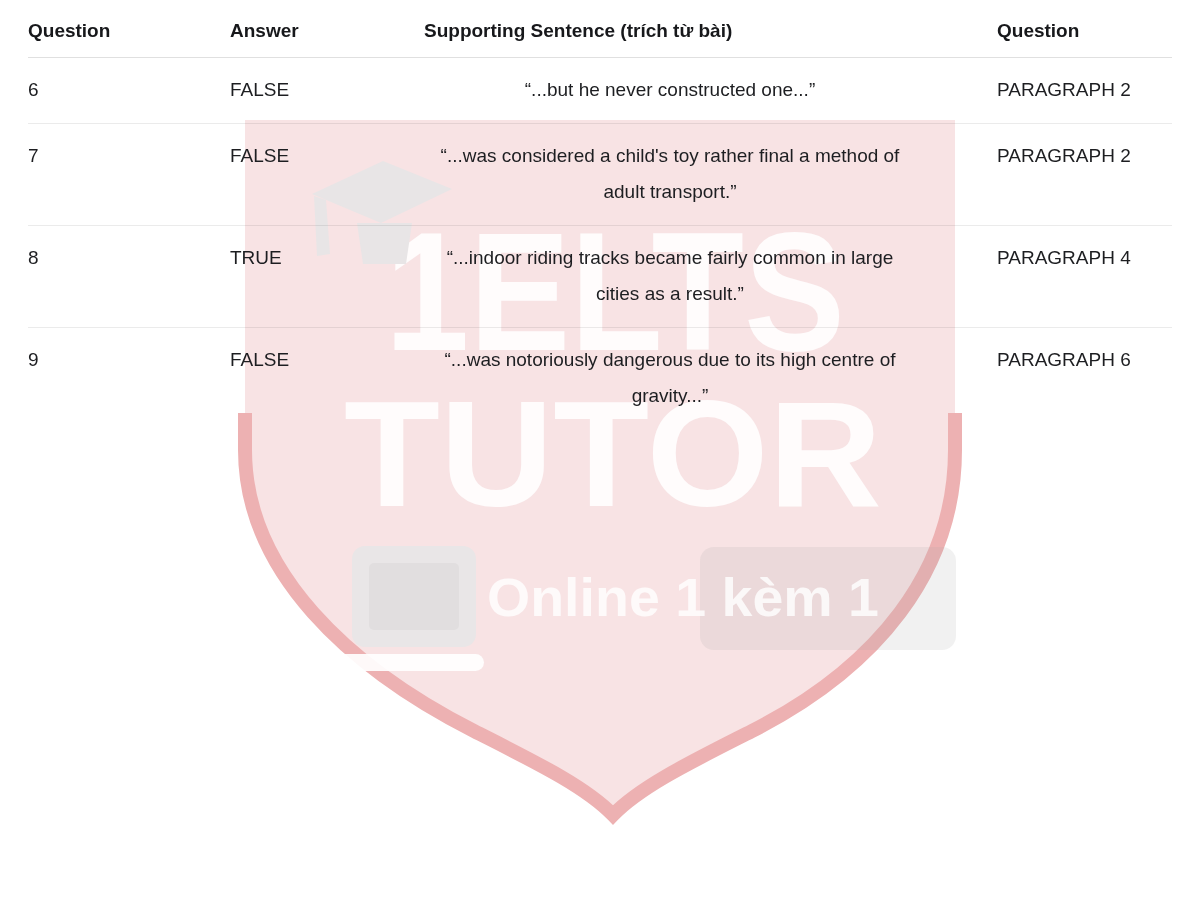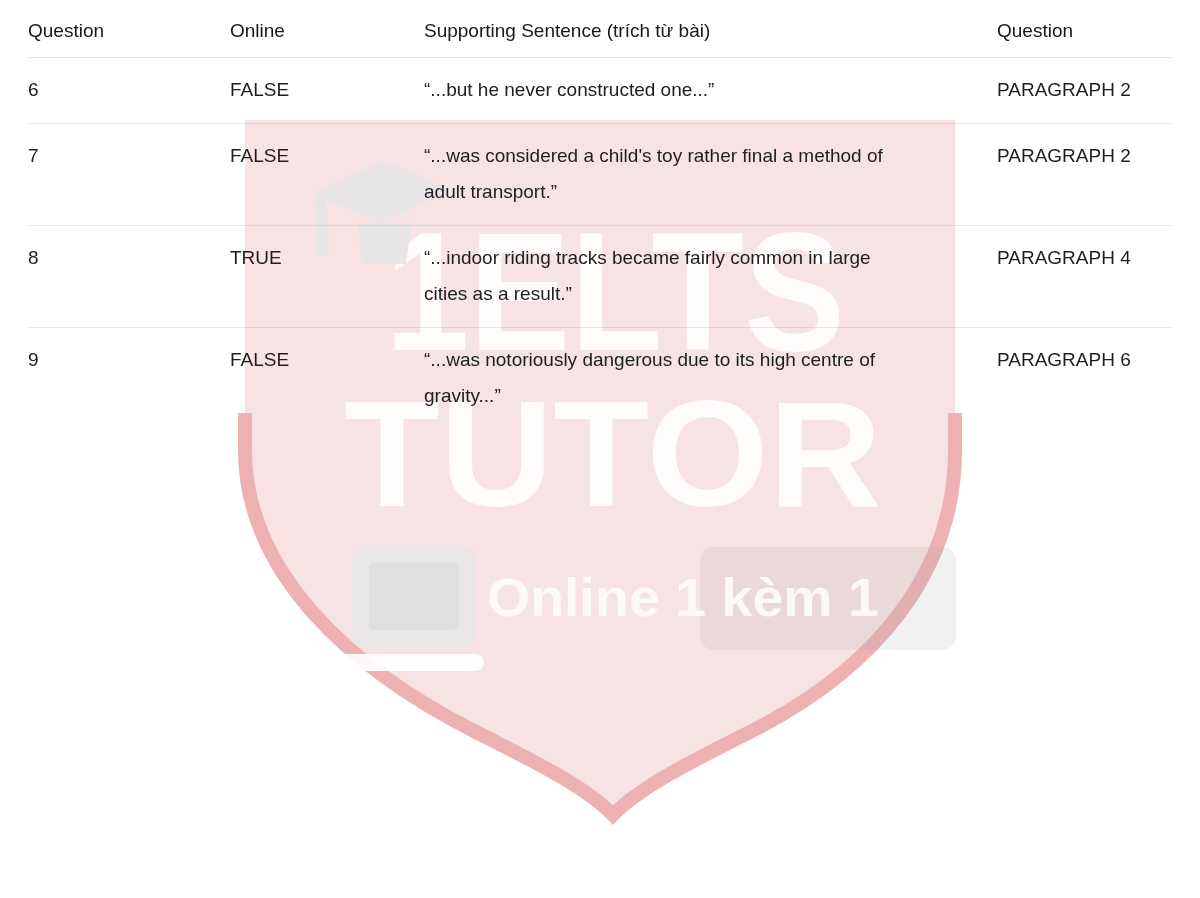--- a/index.html
+++ b/index.html
@@ -31,37 +31,37 @@
     table-layout:fixed;
     background:transparent;
   }
   col.c-question{width:202px;}
   col.c-answer{width:194px;}
   col.c-sentence{width:573px;}
   col.c-location{width:175px;}
   thead th{
     text-align:left;
     font-size:19px;
-    font-weight:normal;
+    font-weight:bold;
     color:#17181b;
     line-height:22px;
     padding:0 0 15px 0;
     border-bottom:1px solid rgba(0,0,0,0.12);
     vertical-align:bottom;
   }
   tbody td{
     font-size:19px;
     color:#1d1e21;
     line-height:36px;
     padding:14px 0 15px 0;
     vertical-align:top;
     border-bottom:1px solid rgba(0,0,0,0.08);
   }
   tbody tr:last-child td{border-bottom:none;}
-  td .sent{max-width:492px;}
+  td .sent{max-width:492px;text-align:center;}
   td.loc{white-space:nowrap;}
 </style>
 </head>
 <body>
 
 <div class="page">
 
   <svg class="watermark" viewBox="0 0 1200 898" aria-hidden="true">
 
     <path d="M245,100 H955 V430 C955,552 876,648 752,711 C693,741 641,766 613,795 C585,766 533,741 474,711 C350,648 245,552 245,430 Z" fill="#f8e3e4"></path>
@@ -90,21 +90,21 @@
   <table class="answers">
     <colgroup>
       <col class="c-question">
         <col class="c-answer">
         <col class="c-sentence">
         <col class="c-location">
     </colgroup>
     <thead>
       <tr>
         <th>Question</th>
-        <th>Online</th>
+        <th>Answer</th>
         <th>Supporting Sentence (trích từ bài)</th>
         <th>Question</th>
       </tr>
     </thead>
     <tbody>
       <tr>
         <td>6</td>
         <td>FALSE</td>
         <td>
             <div class="sent">“...but he never constructed one...”</div>

